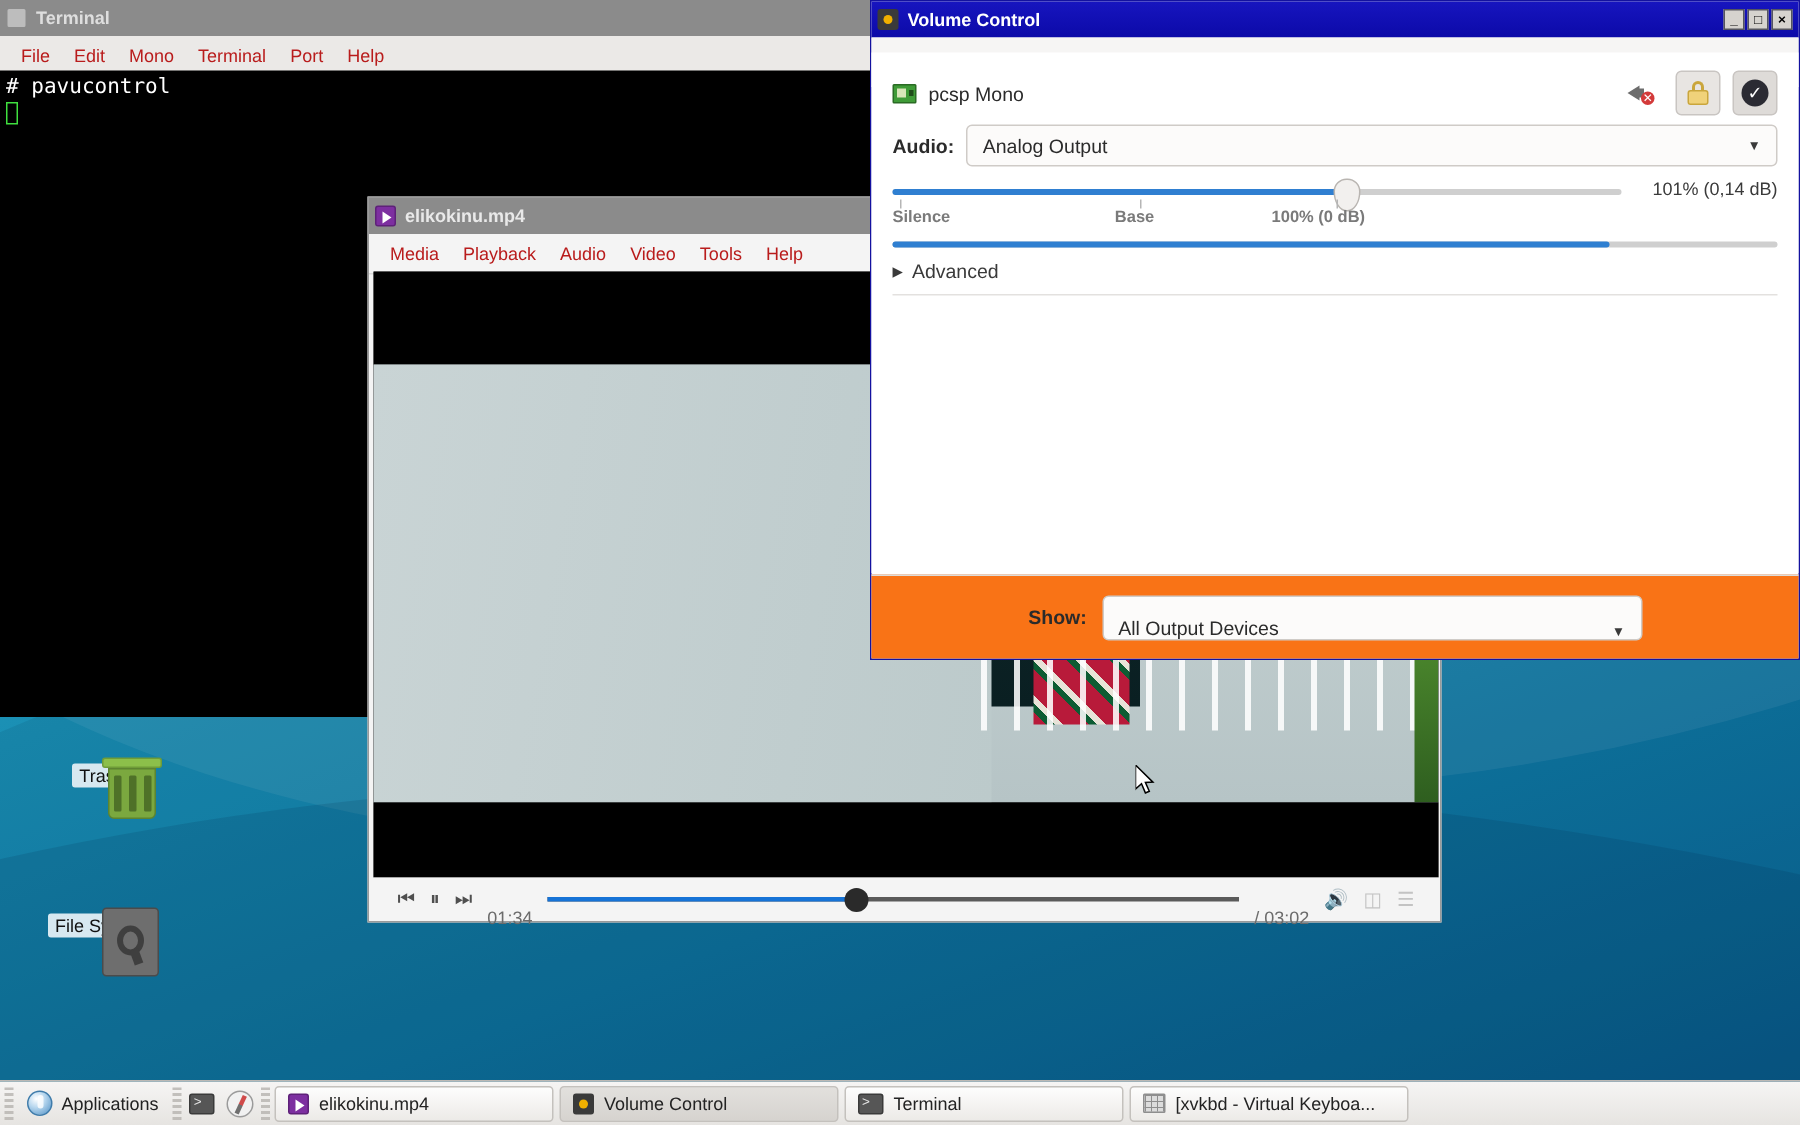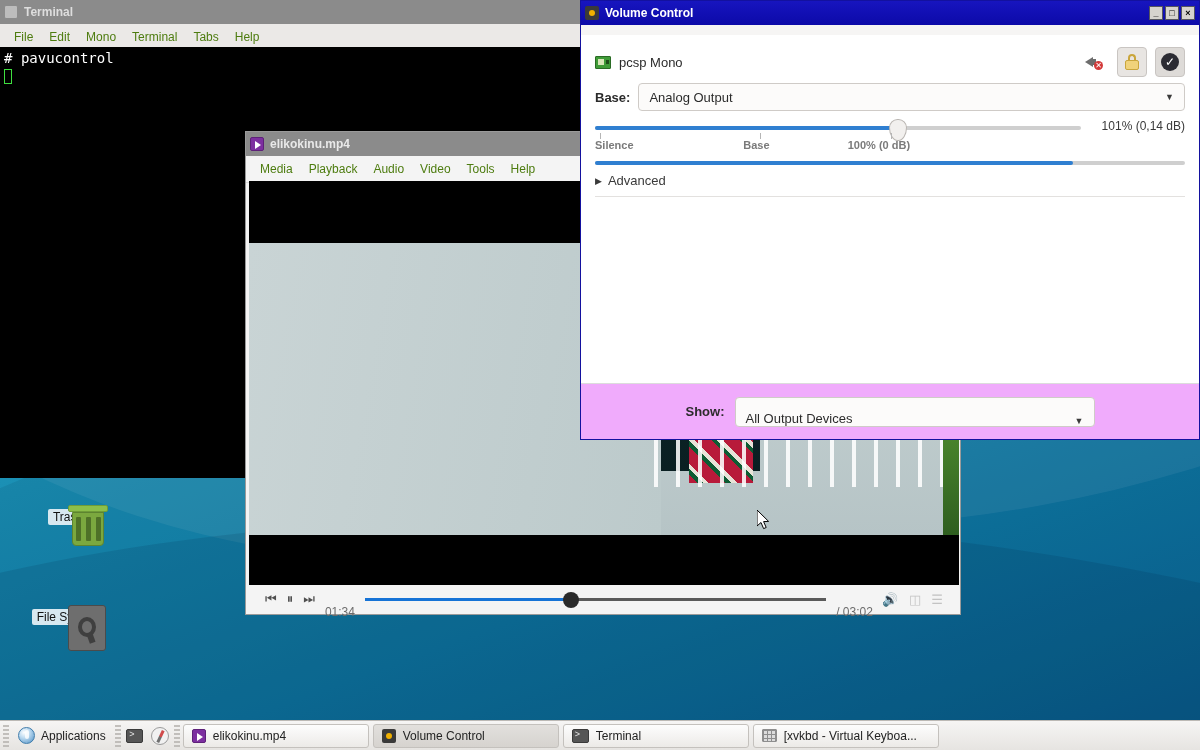--- a/index.html
+++ b/index.html
@@ -96,21 +96,21 @@
   }
   .titlebar .tb-icon { width: 14px; height: 14px; margin-right: 6px; flex: 0 0 auto; }
   .titlebar .tb-title { flex: 1 1 auto; white-space: nowrap; overflow: hidden; }
   .tb-buttons { display: flex; gap: 2px; }
   .tb-btn {
     width: 14px; height: 14px; background: #d6d3ce;
     border: 1px solid #55555f; color: #000; font-size: 9px; line-height: 12px;
     text-align: center; font-family: "Liberation Sans", sans-serif;
   }
 
-  .menubar { display: flex; gap: 0; padding: 4px 6px; font-size: 12px; color: #4d7c0f; }
+  .menubar { display: flex; gap: 0; padding: 4px 6px; font-size: 12px; color: #b91c1c; }
   .menubar .mi { padding: 2px 8px; cursor: default; white-space: nowrap; }
 
   
   #terminal-window { left: 0; top: 0; width: 580px; height: 478px; background:#ebe9e7; }
   #terminal-window .menubar { background: #ebe9e7; }
   #term-body {
     position:absolute; left:0; top:47px; width:580px; height:431px;
     background:#000; color:#fff;
     font-family: "DejaVu Sans Mono", "Liberation Mono", monospace;
     font-size: 14px; padding: 2px 4px; line-height: 18px;
@@ -241,21 +241,21 @@
 
   .meter { height:4px; background:#cfcfcf; border-radius:2px; margin-top:4px; position:relative; }
   .meter .mfill { position:absolute; left:0; top:0; height:4px; width:81%; background:#2f7fd1; border-radius:2px; }
 
   .advanced { margin-top:8px; font-size:13px; color:#3a3a3a; display:flex; align-items:center; gap:6px;}
   .advanced .tri { font-size:9px; color:#3a3a3a; }
   .card-sep { border-bottom:1px solid #e3e1df; margin-top:8px; }
 
   #pavu-footer {
     position:absolute; left:0; bottom:0; width:618px; height:56px;
-    background:#f0abfc; border-top:1px solid #dcdcdc;
+    background:#f97316; border-top:1px solid #dcdcdc;
     display:flex; align-items:center; justify-content:center; gap:10px; padding:0 14px;
   }
   #pavu-footer .show-label { font-weight:bold; font-size:13px; color:#2b2b2b; }
   #pavu-footer .combo { flex: 0 1 360px; height:30px;align-items:flex-end; }
 
   
   #taskbar {
     position:absolute; left:0; bottom:0; width:1200px; height:30px;
     background: linear-gradient(180deg,#f6f5f4 0%, #e6e4e1 100%);
     border-top:1px solid #bcb9b5;
@@ -355,21 +355,21 @@
 <div class="window" id="terminal-window">
   <div class="titlebar inactive">
     <span class="tb-icon" style="background:#bdbdbd;border:1px solid #8b8b8b;border-radius:2px;display:inline-block;"></span>
     <span class="tb-title">Terminal</span>
   </div>
   <div class="menubar">
     <span class="mi">File</span>
     <span class="mi">Edit</span>
     <span class="mi">Mono</span>
     <span class="mi">Terminal</span>
-    <span class="mi">Tabs</span>
+    <span class="mi">Port</span>
     <span class="mi">Help</span>
   </div>
   <div id="term-body">
     <div>
       <span>#</span>
       <span>pavucontrol</span>
     </div>
     <div><span class="cursor"></span></div>
   </div>
 </div>
@@ -461,21 +461,21 @@
                 <span class="bodyl"></span>
             </span>
           </span>
           <span class="icon-btn raised">
             <span class="check-ic">✓</span>
           </span>
         </span>
       </div>
 
       <div class="port-row">
-        <span class="port-label">Base:</span>
+        <span class="port-label">Audio:</span>
         <span class="combo">
           <span>Analog Output</span>
           <span class="arrow">▼</span>
         </span>
       </div>
 
       <div class="vol-area">
         <span class="vol-db">101% (0,14 dB)</span>
         <div class="vol-slider">
           <span class="trk"></span>

